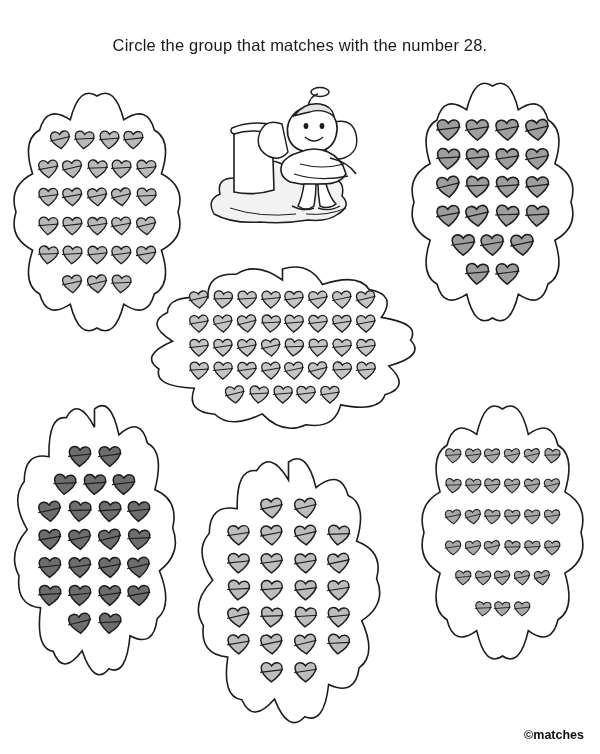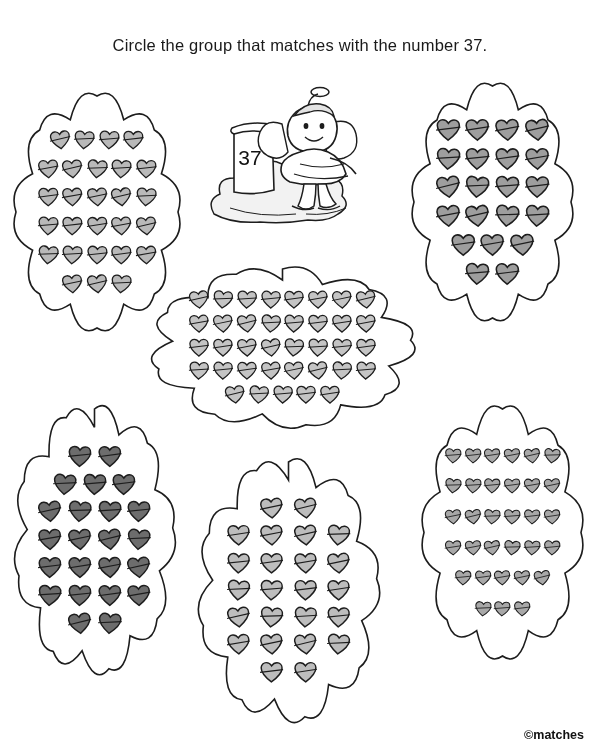--- a/index.html
+++ b/index.html
@@ -82,21 +82,21 @@
     justify-content: center;
     font-size: 21px;
     color: #111111;
   }
 </style>
 </head>
 <body>
 
 <div class="page">
 
-  <div class="instruction">Circle the group that matches with the number 37.</div>
+  <div class="instruction">Circle the group that matches with the number 28.</div>
 
   <div class="clipart">
     <svg width="185" height="170" viewBox="0 0 185 170">
 
       <path d="M18 132 q-8 -14 6 -20 q-4 -16 14 -16 q6 -14 22 -8 q10 -14 26 -6
                q14 -10 26 2 q18 -4 22 12 q16 2 12 18 q10 10 -4 18 q-10 8 -30 6
                q-24 4 -48 2 q-28 2 -46 -8 z" fill="#f2f2f2" stroke="#1d1d1d" stroke-width="1.5"></path>
 
       <path d="M38 48 q18 -6 38 -2 l2 62 q-20 6 -40 2 z" fill="#ffffff" stroke="#1d1d1d" stroke-width="1.6"></path>
       <path d="M36 46 q20 -8 42 -3 q3 6 -2 9 q-20 -6 -38 0 q-5 -2 -2 -6 z" fill="#ffffff" stroke="#1d1d1d" stroke-width="1.5"></path>
@@ -122,21 +122,20 @@
       <path d="M134 76 q18 4 26 16" fill="none" stroke="#1d1d1d" stroke-width="1.6"></path>
 
       <path d="M108 102 q-2 14 -6 22 q8 6 16 0 q2 -12 2 -22 z" fill="#ffffff" stroke="#1d1d1d" stroke-width="1.5"></path>
       <path d="M130 102 q4 14 10 20 q-8 6 -16 2 q-2 -12 -2 -22 z" fill="#ffffff" stroke="#1d1d1d" stroke-width="1.5"></path>
       <path d="M96 124 q12 6 22 2" fill="none" stroke="#1d1d1d" stroke-width="1.4"></path>
       <path d="M122 126 q12 4 22 -2" fill="none" stroke="#1d1d1d" stroke-width="1.4"></path>
 
       <path d="M34 126 q30 10 66 6" fill="none" stroke="#1d1d1d" stroke-width="1"></path>
       <path d="M110 132 q22 2 40 -6" fill="none" stroke="#1d1d1d" stroke-width="1"></path>
     </svg>
-    <div class="numbox">37</div>
   </div>
 
   <div id="groups-layer">
       <div class="group" style="left: 12px; top: 92px; width: 170px; height: 240px;">
         <svg width="170" height="240" viewBox="0 0 170 240">
           <path class="cloudpath" d="M 85.0 4.0 Q 102.7 -7.4 111.7 27.8 Q 135.4 12.0 142.3 38.0 Q 160.4 47.8 149.4 81.8 Q 174.0 94.7 166.0 120.0 Q 174.0 145.3 149.4 158.2 Q 160.4 192.2 142.3 202.0 Q 135.4 228.0 111.7 212.2 Q 102.7 247.4 85.0 236.0 Q 67.3 247.4 58.3 212.2 Q 34.6 228.0 27.7 202.0 Q 9.6 192.2 20.6 158.2 Q -4.0 145.3 4.0 120.0 Q -4.0 94.7 20.6 81.8 Q 9.6 47.8 27.7 38.0 Q 34.6 12.0 58.3 27.8 Q 67.3 -7.4 85.0 4.0 Z"></path>
         </svg>
         <div class="hearts">
           <span class="heart" style="left: 37.0192px; top: 36.7392px;">
             <svg width="22.521600000000003" height="22.521600000000003" viewBox="0 0 24 24" style="transform: rotate(-6deg);">

